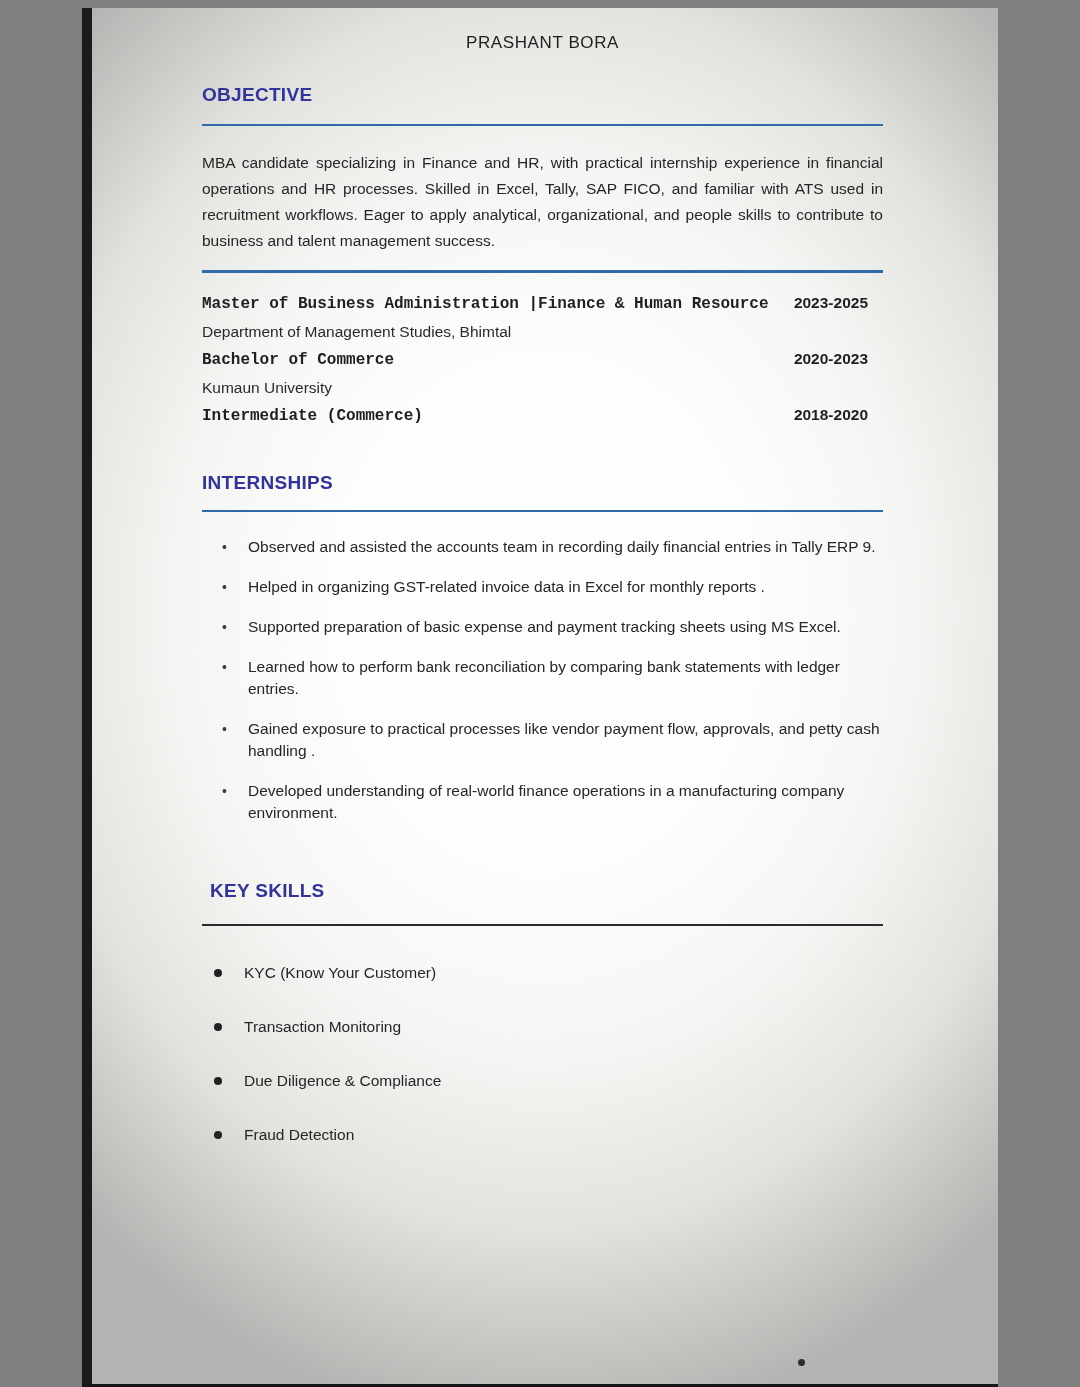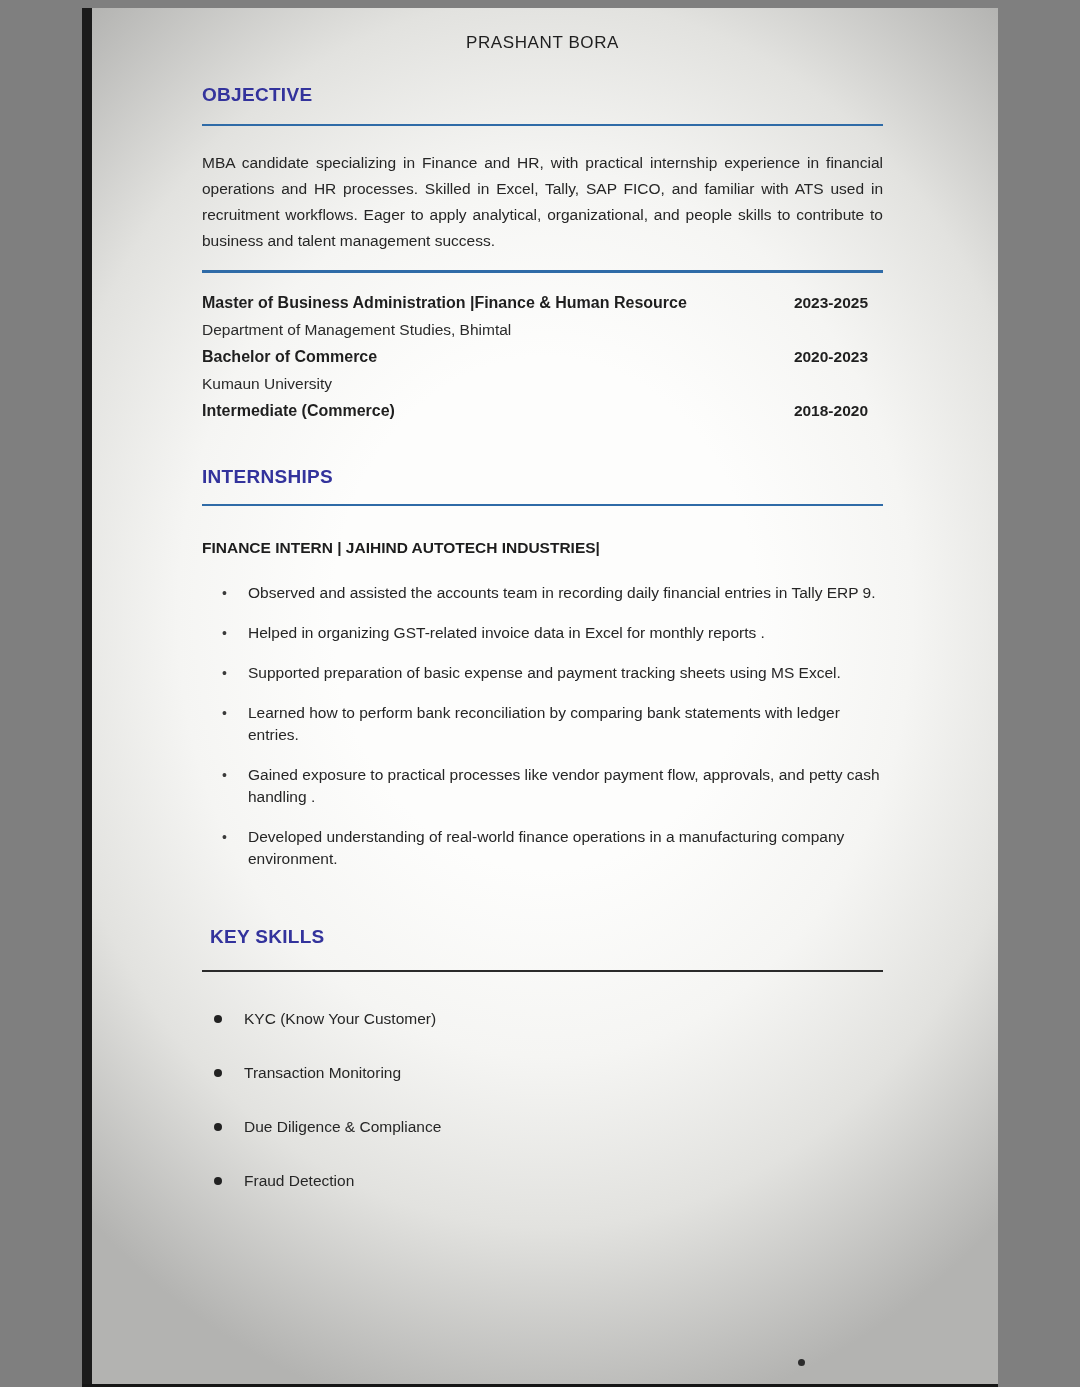--- a/index.html
+++ b/index.html
@@ -95,21 +95,21 @@
     color: #262626;
   }
 
   .edu { margin-top: 16px; }
   .edu-row {
     display: flex;
     justify-content: space-between;
     align-items: baseline;
     line-height: 27px;
   }
-  .edu-title { font-weight: bold; font-size: 16px; color: #1f1f1f; }
+  .edu-title { font-weight: bold; font-size: 16px; color: #1f1f1f; font-family: Liberation Mono, monospace; }
   .edu-date  { font-weight: bold; font-size: 15.5px; margin-right: 15px; color: #1f1f1f; }
   .edu-sub   { font-size: 15.5px; line-height: 27px; color: #2a2a2a; }
 
   .role {
     margin-top: 32px;
     font-size: 15.5px;
     font-weight: bold;
     line-height: 20px;
     color: #1d1d1d;
   }
@@ -195,21 +195,20 @@
             <span class="edu-title">Intermediate (Commerce)</span>
             <span class="edu-date">2018-2020</span>
           </div>
 
         </div>
       </section>
 
       <section>
         <h2 class="sec-h h-internships">INTERNSHIPS</h2>
         <div class="rule r-internships"></div>
-        <div class="role">FINANCE INTERN | JAIHIND AUTOTECH INDUSTRIES|</div>
         <ul class="int-list">
           <li>Observed and assisted the accounts team in recording daily financial entries in Tally ERP 9.</li>
           <li>Helped in organizing GST-related invoice data in Excel for monthly reports .</li>
           <li>Supported preparation of basic expense and payment tracking sheets using MS Excel.</li>
           <li>Learned how to perform bank reconciliation by comparing bank statements with ledger entries.</li>
           <li>Gained exposure to practical processes like vendor payment flow, approvals, and petty cash handling .</li>
           <li>Developed understanding of real-world finance operations in a manufacturing company environment.</li>
         </ul>
       </section>
 

